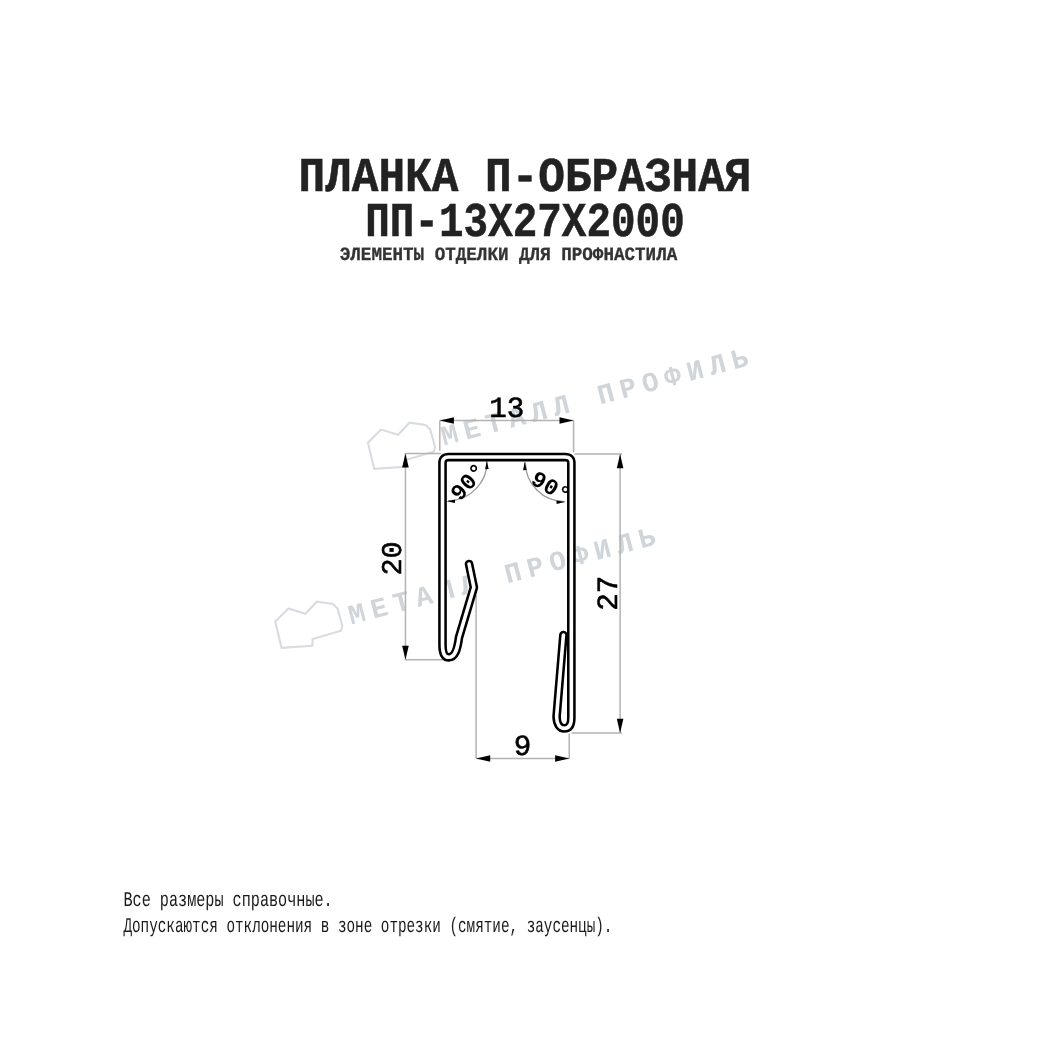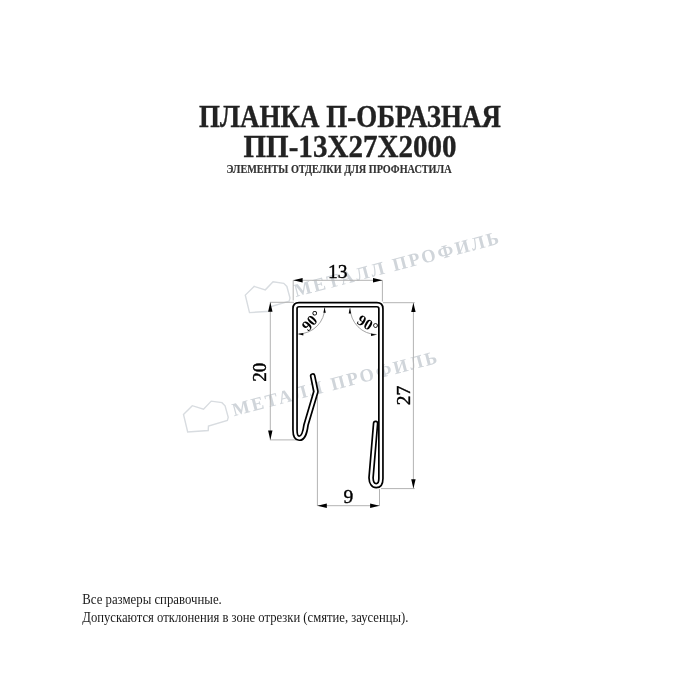--- a/index.html
+++ b/index.html
@@ -1,17 +1,17 @@
 <!DOCTYPE html>
 <html><head>
 <meta charset="utf-8">
 <style>
   html,body{margin:0;padding:0;background:#fff;}
   .page{position:relative;width:700px;height:700px;background:#fff;overflow:hidden;
-        font-family:Liberation Serif, serif;opacity:0.999;}
+        font-family:Liberation Mono, monospace;opacity:0.999;}
   svg{position:absolute;left:0;top:0;filter:blur(0px);}
 </style>
 </head>
 <body>
 <div class="page">
 <svg width="700" height="700" viewBox="0 0 700 700">
 
   <g transform="translate(245.3,295.1) rotate(-14.7)">
     <path d="M10.7,-6.2 L0,0 L-0.4,18.0 L19.8,21.9 L21.2,17.6 L40.9,17.0 L42.5,14.2 L42.4,2.2 L40.2,-1.6 L30.2,-5.8 L20.7,0.0 Z" fill="none" stroke="#d8dce0" stroke-width="1.4"></path>
     <text x="48.4" y="14.7" font-size="18.5" font-weight="bold" fill="#d0d5da" textLength="211" lengthAdjust="spacing">МЕТАЛЛ ПРОФИЛЬ</text>

